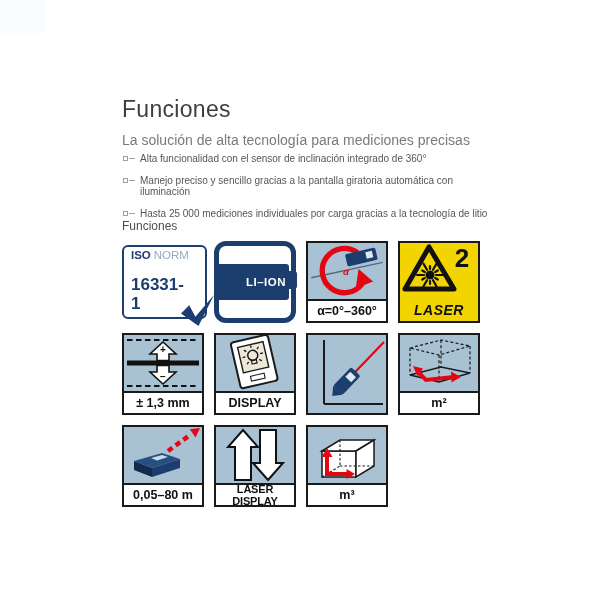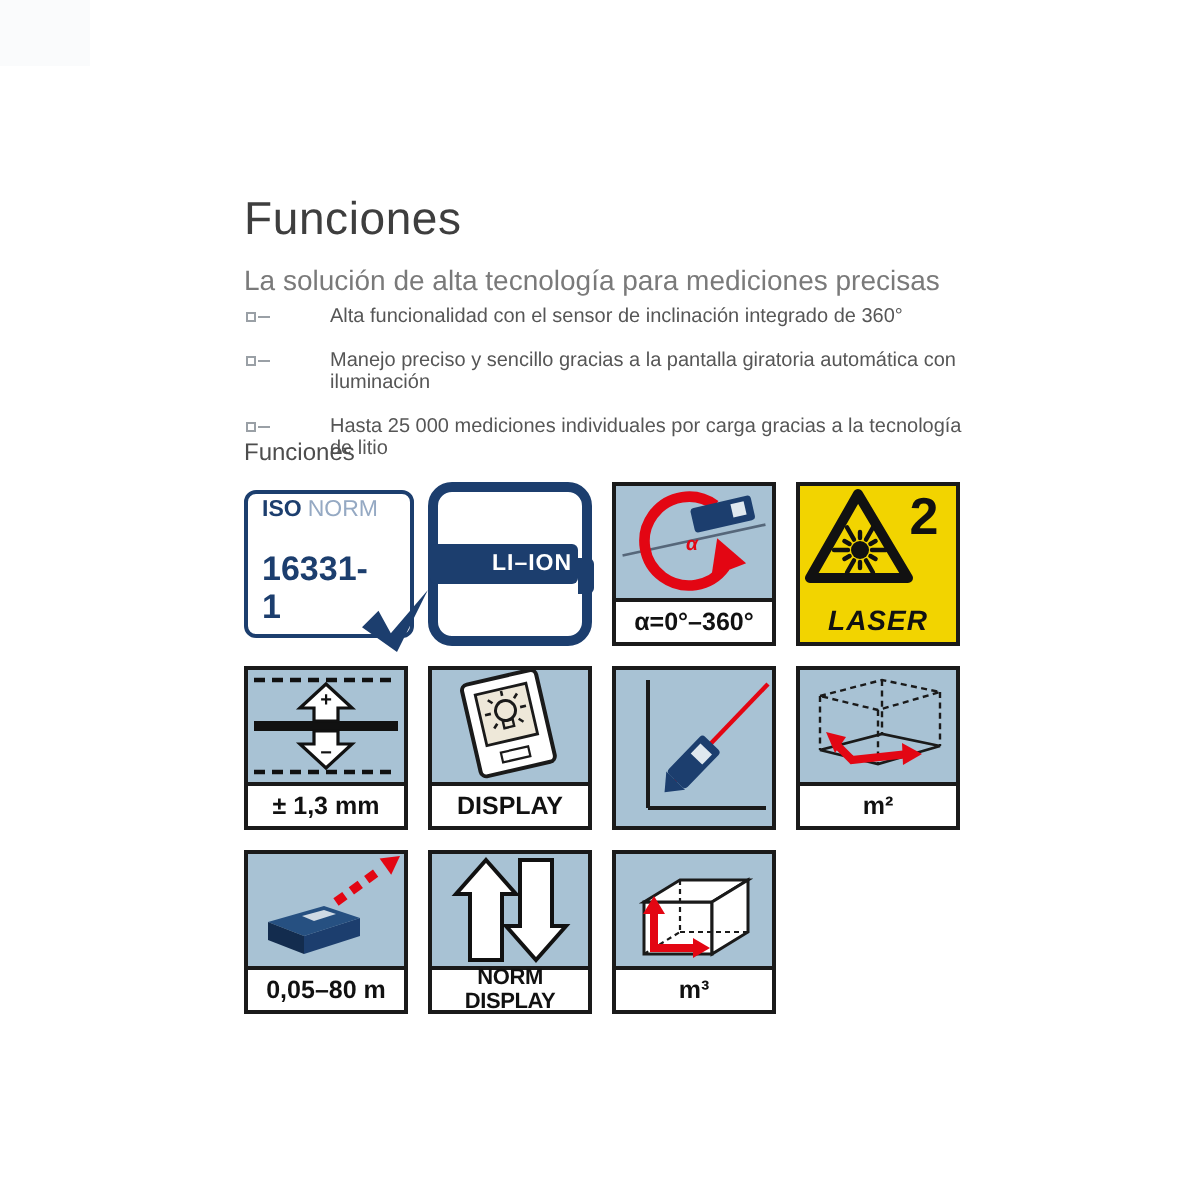--- a/index.html
+++ b/index.html
@@ -6,21 +6,21 @@
   .page{position:relative;width:600px;height:600px;background:#ffffff;overflow:hidden;
         font-family:"Liberation Sans",sans-serif;}
   .corner-artifact{position:absolute;left:0;top:0;width:45px;height:33px;background:#fafbfc;}
   .content{position:absolute;left:122px;top:0;width:370px;}
 
   .title{position:absolute;top:96px;left:0;margin:0;font-size:23px;font-weight:400;
          color:#3e3e3e;letter-spacing:.3px;}
   .subtitle{position:absolute;top:132px;left:0;margin:0;font-size:14px;font-weight:400;color:#7a7a7a;}
   .adv-list{position:absolute;top:153px;left:0;margin:0;padding:0;list-style:none;width:370px;}
   .adv-list li{display:flex;align-items:flex-start;margin-bottom:11px;font-size:10px;
-               line-height:11px;color:#565656;gap:25px;}
+               line-height:11px;color:#565656;}
   .mk{display:inline-flex;align-items:center;margin:3px 5px 0 1px;flex:none;}
   .mk .sq{width:3px;height:3px;border:1px solid #9aa0a6;display:inline-block;}
   .mk .dash{width:6px;height:0;border-top:1px solid #9aa0a6;display:inline-block;margin-left:1px;}
 
   .funciones{position:absolute;top:219px;left:0;font-size:12px;color:#4d4d4d;}
 
   .grid{position:absolute;top:241px;left:0;display:grid;
         grid-template-columns:repeat(4,82px);grid-auto-rows:82px;gap:10px;}
   .tile{position:relative;border:2px solid #1a1a1a;background:#a8c2d4;
         display:flex;flex-direction:column;box-sizing:border-box;}
@@ -36,21 +36,21 @@
              padding:2px 16px 3px 7px;line-height:1.15;}
   .iso-l1{font-size:11.5px;white-space:nowrap;}
   .iso-strong{font-weight:bold;color:#1c3e6e;}
   .iso-light{color:#95a9c3;margin-left:3px;}
   .iso-l2{font-size:17px;font-weight:bold;color:#1c3e6e;margin-top:12px;}
   .iso-check{position:absolute;right:-11px;bottom:-9px;width:35px;height:31px;}
 
   
   .li-tile{border:5px solid #1c3e6e;border-radius:12px;background:#fff;
            display:flex;align-items:center;justify-content:center;box-sizing:border-box;}
-  .battery{position:relative;width:46px;height:20px;background:#1c3e6e;border-radius:3px;
+  .battery{position:relative;width:46px;height:36px;background:#1c3e6e;border-radius:3px;
            display:flex;align-items:center;justify-content:center;margin-left:-6px;padding-left:28px;}
   .battery-nub{position:absolute;right:-8px;top:7px;width:8px;height:18px;background:#1c3e6e;
                border-radius:0 3px 3px 0;}
   .battery-label{color:#fff;font-weight:bold;font-size:11.5px;letter-spacing:.5px;}
 
   
   .laser-tile{background:#f2d400;}
   .laser-tile .cap{background:transparent;border-top:none;font-size:14px;height:22px;letter-spacing:.5px;font-style:italic;}
 </style>
 </head>
@@ -237,21 +237,21 @@
         <div class="cap">0,05–80 m</div>
       </div>
 
       <div class="tile">
         <div class="art">
           <svg viewBox="0 0 78 56">
             <polygon points="27,3 42,20 35,20 35,53 19,53 19,20 12,20" fill="#fff" stroke="#111" stroke-width="2"></polygon>
             <polygon points="52,53 67,36 60,36 60,3 44,3 44,36 37,36" fill="#fff" stroke="#111" stroke-width="2"></polygon>
           </svg>
         </div>
-        <div class="cap cap-small">NORM DISPLAY</div>
+        <div class="cap cap-small">LASER DISPLAY</div>
       </div>
 
       <div class="tile">
         <div class="art">
           <svg viewBox="0 0 78 56">
             <polygon points="14,24 48,24 48,50 14,50" fill="#fff" stroke="#1a1a1a" stroke-width="1.5"></polygon>
             <polygon points="14,24 32,13 66,13 48,24" fill="#fff" stroke="#1a1a1a" stroke-width="1.5"></polygon>
             <polygon points="48,24 66,13 66,39 48,50" fill="#fff" stroke="#1a1a1a" stroke-width="1.5"></polygon>
             <g stroke="#1a1a1a" stroke-width="1.1" stroke-dasharray="2.5 2">
               <line x1="32" y1="13" x2="32" y2="39"></line>

